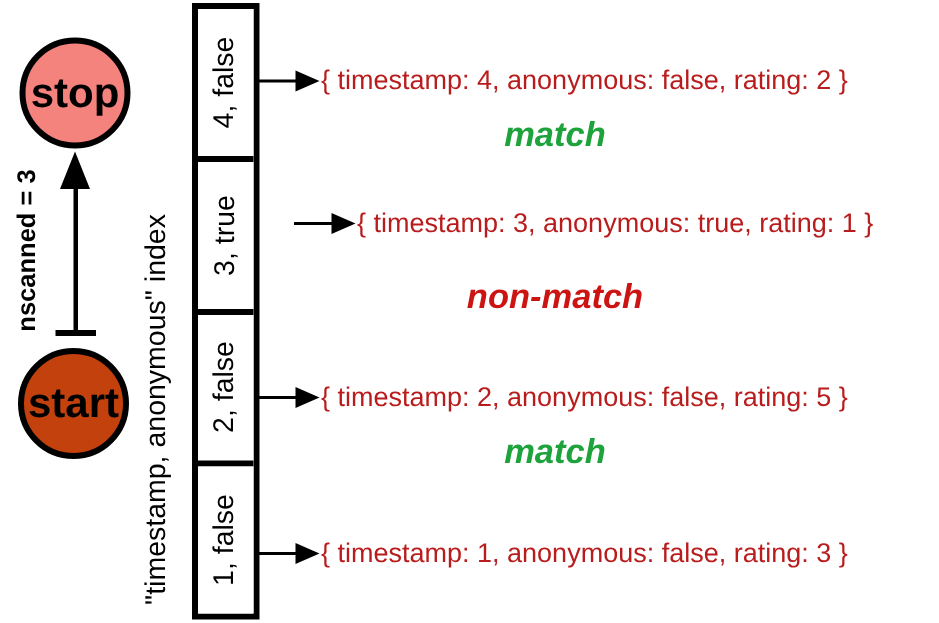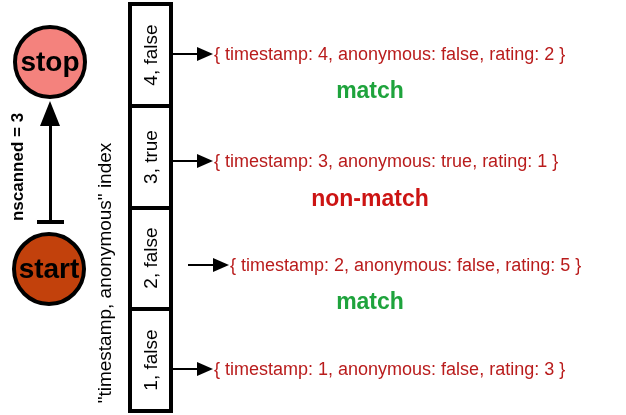--- a/index.html
+++ b/index.html
@@ -110,40 +110,41 @@
   .harrow-head {
     position: absolute;
     left: 197px;
     width: 0; height: 0;
     border-top: 7px solid transparent;
     border-bottom: 7px solid transparent;
     border-left: 16px solid #000000;
     transform: translateY(-50%);
   }
   .r0 { top: 54px; }
-  .r1 { top: 161px; }
-  .r2 { top: 265px; margin-left: 16px; }
+  .r1 { top: 149px; margin-left: 24px; }
+  .r2 { top: 265px; }
   .r3 { top: 369px; }
 
   
   .doc-text {
     position: absolute;
     left: 214px;
     transform: translateY(-50%);
     white-space: nowrap;
     font-size: 18px;
     color: #b91c1c;
   }
   .result-label {
     position: absolute;
     left: 370px;
     transform: translate(-50%, -50%);
     white-space: nowrap;
     font-weight: bold;
     font-size: 23px;
+    font-style: italic;
   }
   .result-match    { color: #1ea33c; top: 90px; }
   .result-nonmatch { color: #cc1413; top: 198px; text-align: center; }
   .result-match2   { color: #1ea33c; top: 301px; }
 </style>
 </head>
 <body>
 
 <div class="canvas">
 

